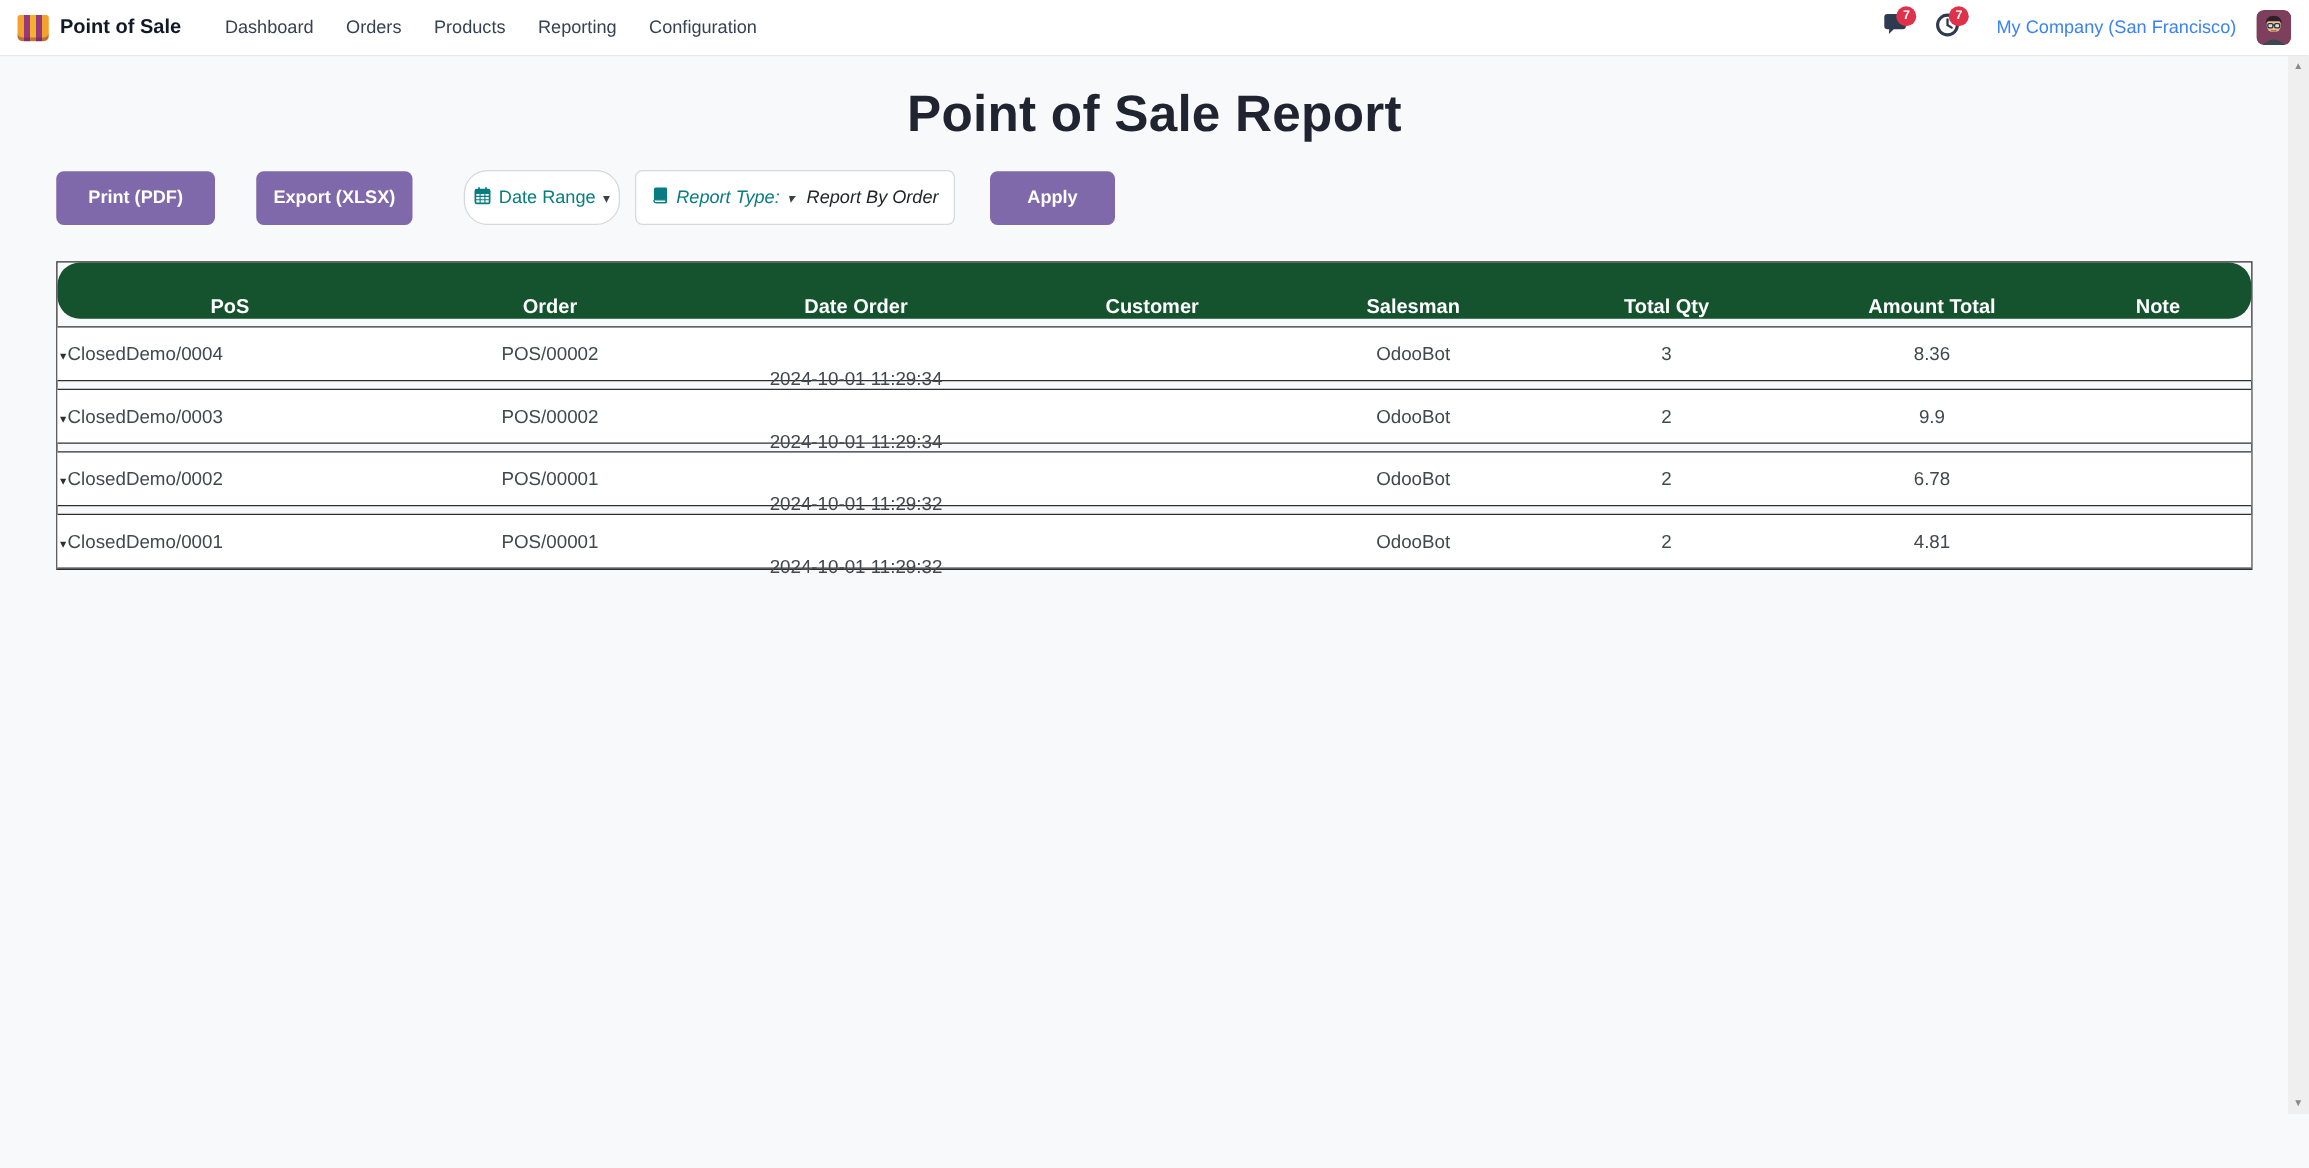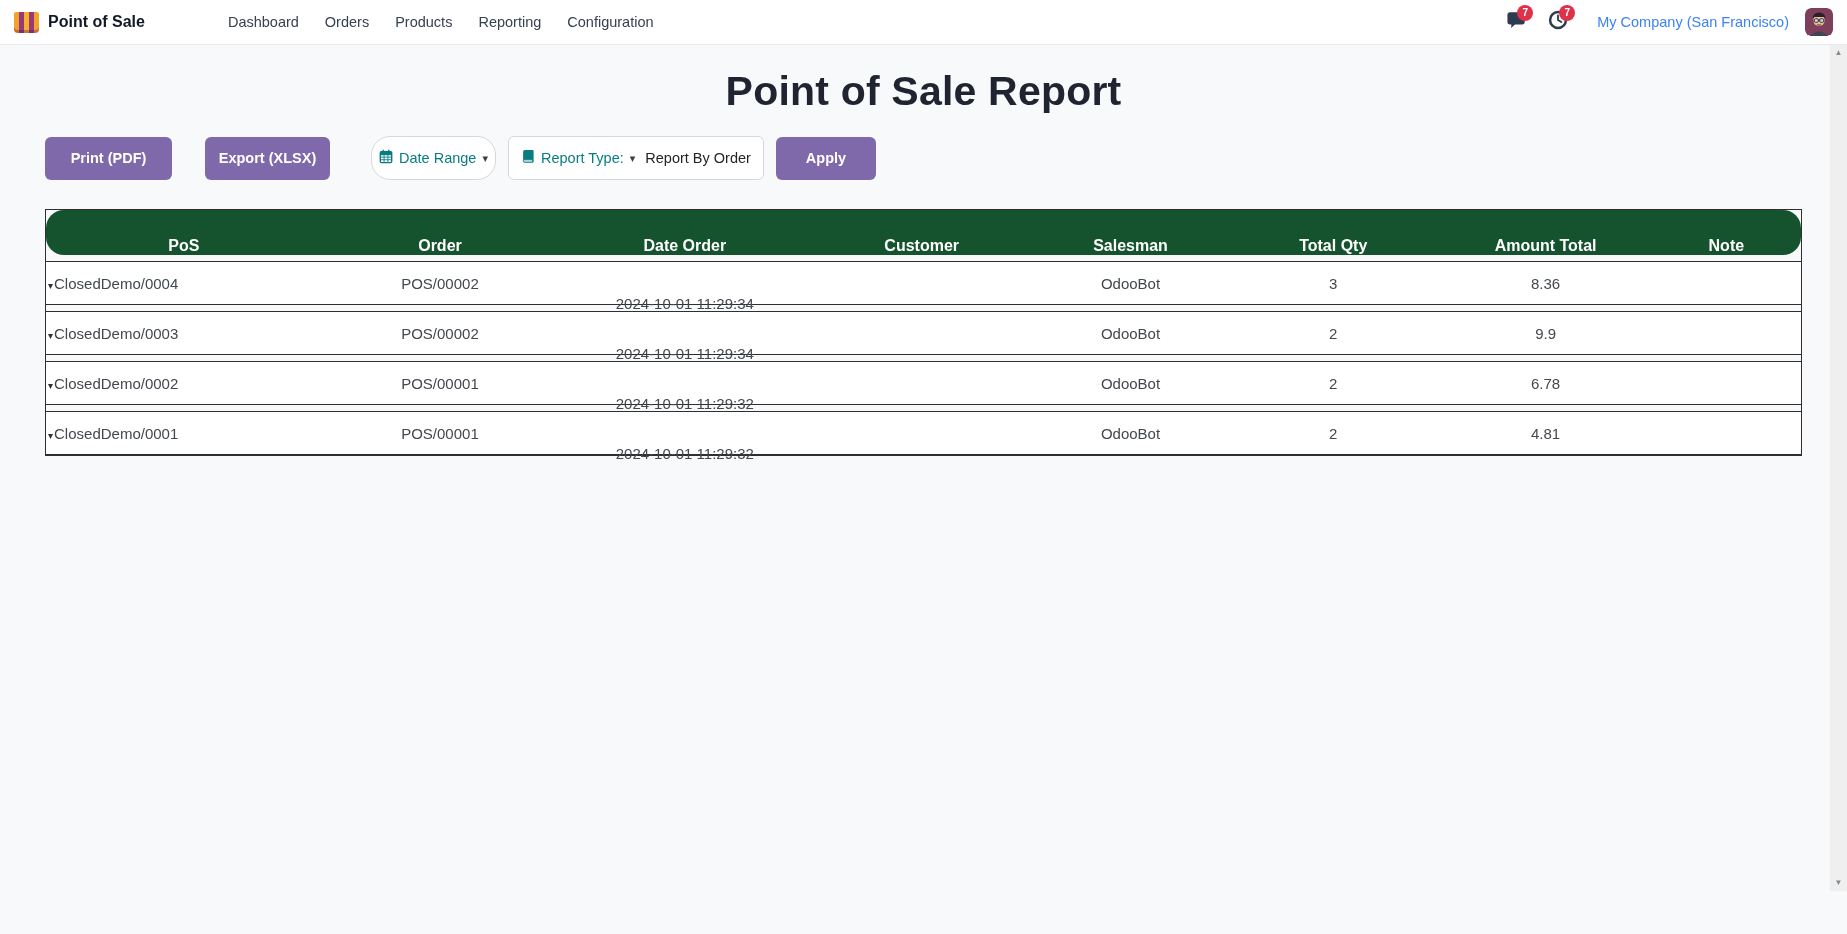--- a/index.html
+++ b/index.html
@@ -11,21 +11,20 @@
   }
   
   .navbar {
     position: relative;
     height: 45px;
     background: #ffffff;
     border-bottom: 1px solid #e7e9ed;
     display: flex;
     align-items: center;
     padding: 0 14px;
-    gap: 48px;
   }
   .brand { display: flex; align-items: center; gap: 9px; cursor: pointer; }
   .awning {
     width: 25px; height: 21px;
     border-radius: 2px 2px 4px 4px;
     background: linear-gradient(90deg,
       #f2a32c 0 20%, #983a79 20% 40%, #f5b02c 40% 60%, #983a79 60% 80%, #f2a32c 80% 100%);
     box-shadow: inset 0 -3px 0 rgba(90,20,80,0.35);
   }
   .brand-name { font-size: 16px; font-weight: 700; color: #111827; white-space: nowrap; }
@@ -74,21 +73,21 @@
     height: 44px;
     background: #ffffff;
     border: 1px solid #d5d8dc;
     border-radius: 6px;
     display: inline-flex; align-items: center;
     padding: 0 13px;
     cursor: pointer;
     font-size: 14.5px;
   }
   .ctl-date   { width: 125px; margin-right: 12px; justify-content: center; border-radius: 19px; }
-  .ctl-report { width: 256px; margin-right: 12px; }
+  .ctl-report { width: 256px; margin-right: 28px; font-style: italic; }
   .teal-label { color: #077d82; font-weight: 500; margin: 0 4px 0 6px; white-space: nowrap; }
   .caret { font-size: 11px; color: #3c4043; margin-left: 2px; }
   .ctl-value { color: #212529; margin-left: 10px; white-space: nowrap; }
   
   .report-table {
     margin: 29px 45px 0 45px;
     border: 1px solid #2f2f2f;
   }
   .header-row {
     display: flex; align-items: flex-end;

